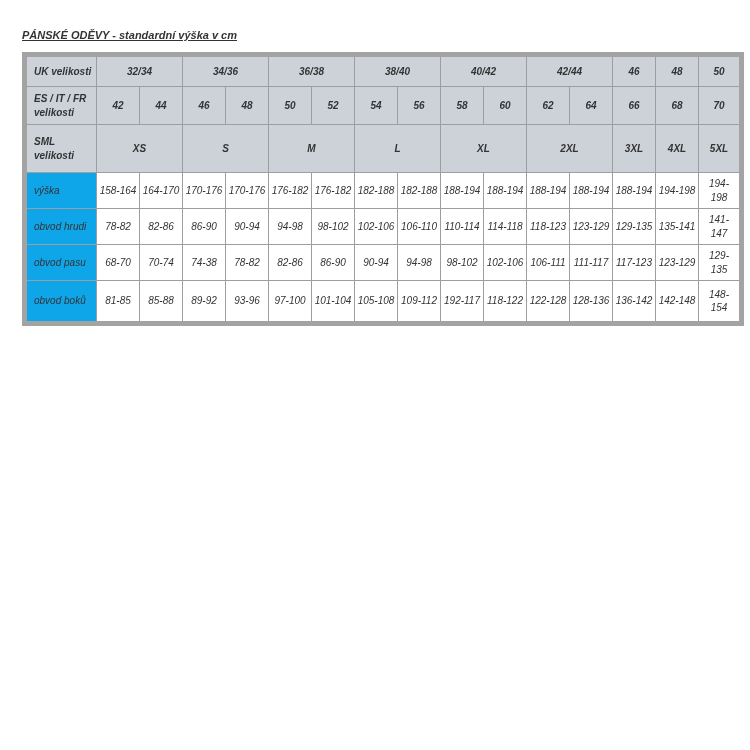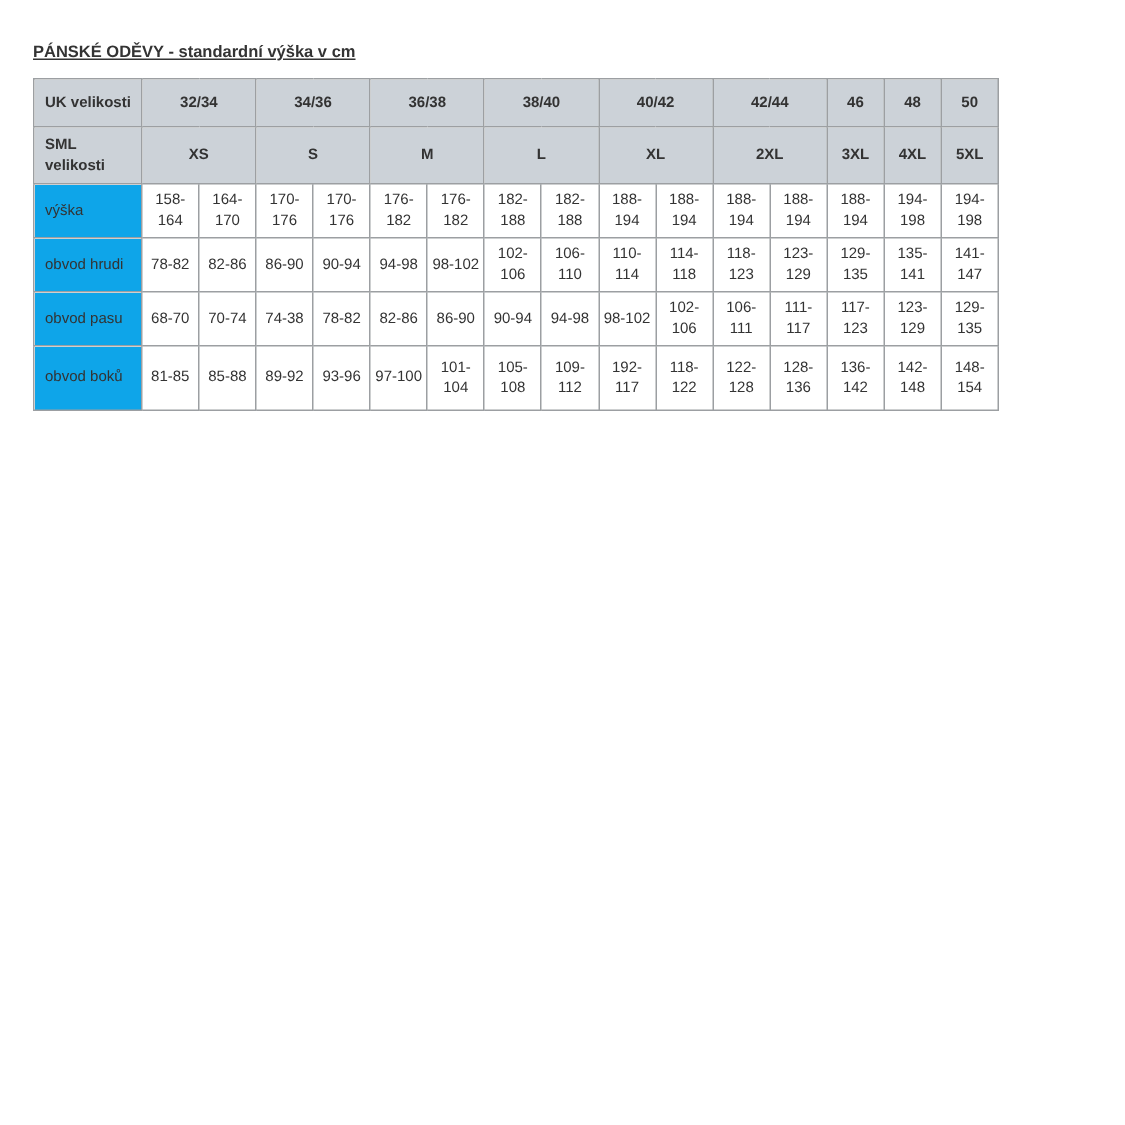--- a/index.html
+++ b/index.html
@@ -7,34 +7,35 @@
     margin: 0;
     padding: 0;
     background: #ffffff;
     font-family: "Liberation Sans", sans-serif;
   }
   .page {
     width: 750px;
     height: 750px;
     background: #ffffff;
     padding: 29px 0 0 22px;
+    font-style: italic;
   }
   .title {
     font-size: 11px;
     font-weight: 700;
     color: #333333;
     text-decoration: underline;
     margin: 0 0 11px 0;
     line-height: 12px;
   }
   table.size-table {
     border-collapse: collapse;
     table-layout: fixed;
-    width: 644px;
-    border: 1px solid #a3a3a3;
+    width: 722px;
+    border: 5px solid #a3a3a3;
   }
   .size-table col.col-label { width: 72px; }
   .size-table th, .size-table td {
     border: 1px solid #9c9fa2;
     font-size: 10px;
     color: #333333;
     text-align: center;
     vertical-align: middle;
     padding: 4px 2px;
     line-height: 1.35;
@@ -97,20 +98,38 @@
           <th colspan="2">34/36</th>
           <th colspan="2">36/38</th>
           <th colspan="2">38/40</th>
           <th colspan="2">40/42</th>
           <th colspan="2">42/44</th>
           <th colspan="1">46</th>
           <th colspan="1">48</th>
           <th colspan="1">50</th>
         </tr>
         <tr>
+          <th class="label-cell">ES / IT / FR velikosti</th>
+          <th colspan="1">42</th>
+          <th colspan="1">44</th>
+          <th colspan="1">46</th>
+          <th colspan="1">48</th>
+          <th colspan="1">50</th>
+          <th colspan="1">52</th>
+          <th colspan="1">54</th>
+          <th colspan="1">56</th>
+          <th colspan="1">58</th>
+          <th colspan="1">60</th>
+          <th colspan="1">62</th>
+          <th colspan="1">64</th>
+          <th colspan="1">66</th>
+          <th colspan="1">68</th>
+          <th colspan="1">70</th>
+        </tr>
+        <tr>
           <th class="label-cell">SML velikosti</th>
           <th colspan="2">XS</th>
           <th colspan="2">S</th>
           <th colspan="2">M</th>
           <th colspan="2">L</th>
           <th colspan="2">XL</th>
           <th colspan="2">2XL</th>
           <th colspan="1">3XL</th>
           <th colspan="1">4XL</th>
           <th colspan="1">5XL</th>

